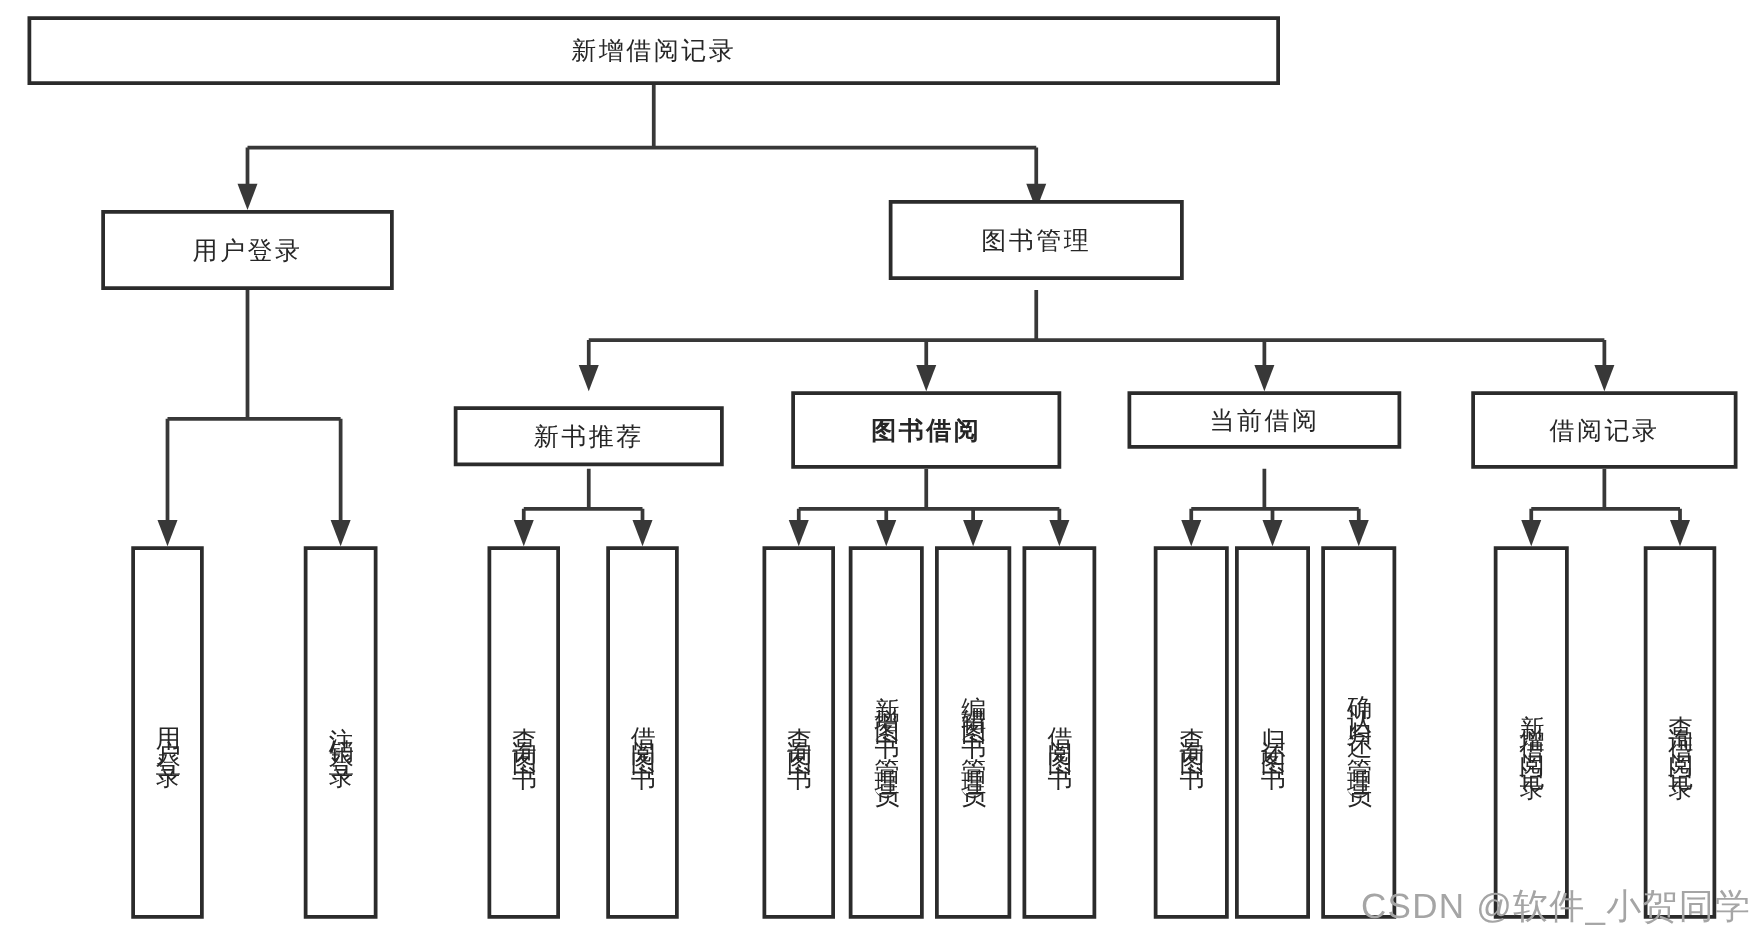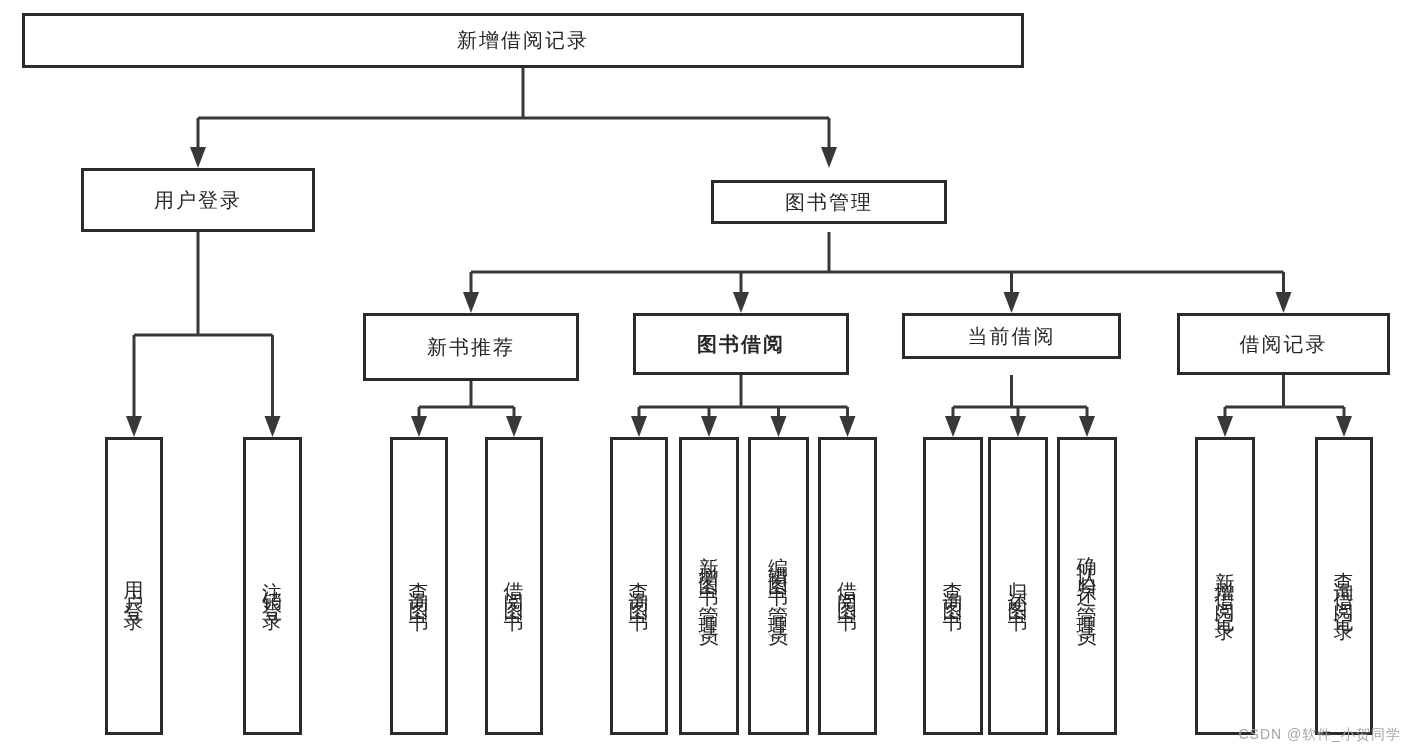--- a/index.html
+++ b/index.html
@@ -52,21 +52,21 @@
   .vbox .box-label{
     writing-mode:vertical-rl;
     text-orientation:mixed;
     letter-spacing:10px;
     line-height:1;
   }
   .watermark{
     position:absolute;
     right:4px;
     bottom:3px;
-    font-size:14px;
+    font-size:28px;
     letter-spacing:1px;
     color:var(--watermark);
     white-space:nowrap;
     z-index:5;
   }
 </style>
 </head>
 <body>
 
 <div class="canvas" id="canvas">
@@ -124,24 +124,24 @@
       <path d="M 1344 407 V 421"></path>
       <polygon points="1336,416 1352,416 1344,437"></polygon>
     </svg>
   <div class="watermark">CSDN @软件_小贺同学</div>
 <div class="box hbox" style="left: 22px; top: 13px; width: 1002px; height: 55px;">
       <span class="box-label">新增借阅记录</span>
     </div>
     <div class="box hbox" style="left: 81px; top: 168px; width: 234px; height: 64px;">
       <span class="box-label">用户登录</span>
     </div>
-    <div class="box hbox" style="left: 711px; top: 180px; width: 236px; height: 44px;">
+    <div class="box hbox" style="left: 711px; top: 160px; width: 236px; height: 64px;">
       <span class="box-label">图书管理</span>
     </div>
-    <div class="box hbox" style="left: 363px; top: 313px; width: 216px; height: 68px; text-align: right;">
+    <div class="box hbox" style="left: 363px; top: 325px; width: 216px; height: 48px; text-align: right;">
       <span class="box-label">新书推荐</span>
     </div>
     <div class="box hbox" style="left: 633px; top: 313px; width: 216px; height: 62px; font-weight: bold;">
       <span class="box-label">图书借阅</span>
     </div>
     <div class="box hbox" style="left: 902px; top: 313px; width: 219px; height: 46px;">
       <span class="box-label">当前借阅</span>
     </div>
     <div class="box hbox" style="left: 1177px; top: 313px; width: 213px; height: 62px;">
       <span class="box-label">借阅记录</span>

